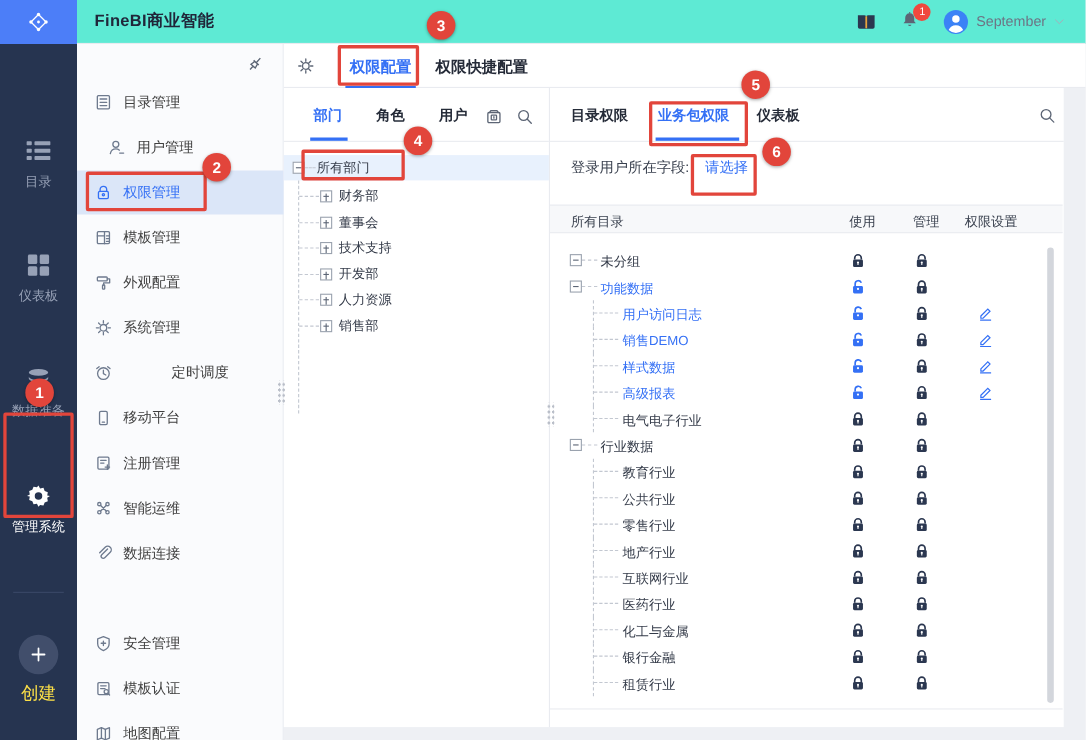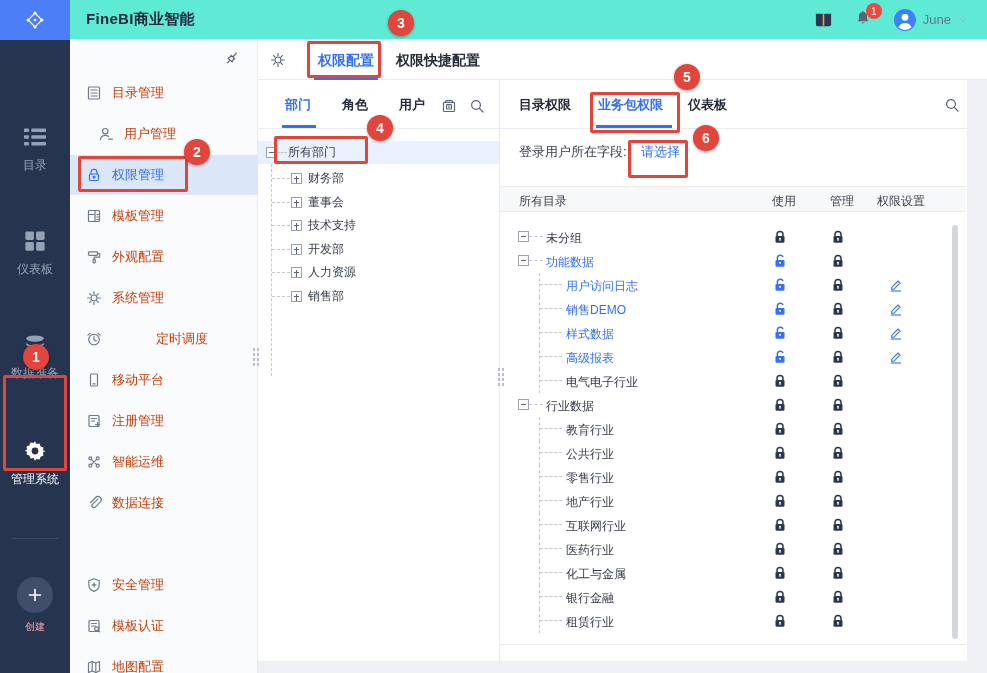--- a/index.html
+++ b/index.html
@@ -24,26 +24,26 @@
   .username{font-size:13px;color:#6d7585}
 
   
   .leftnav{left:0;top:40px;width:70px;height:633px;background:var(--navy)}
   .dnav{position:absolute;left:0;width:70px;height:62px;text-align:center;color:#97a1b6;cursor:pointer}
   .dnav .ic{color:#97a1b6;margin-top:2px}
   .dnav .lbl{display:block;margin-top:6px;font-size:12px}
   .dnav.active{color:#fff}.dnav.active .ic{color:#fff}
   .navdivider{left:12px;top:498px;width:46px;height:0;border-top:1px solid #3a4866}
   .createbtn{left:17px;top:537px;width:36px;height:36px;border-radius:50%;background:#414e6b;color:#fff;display:flex;align-items:center;justify-content:center;cursor:pointer}
-  .createlbl{left:0;top:580px;width:70px;text-align:center;color:#fca5a5;font-size:10px}
+  .createlbl{left:0;top:580px;width:70px;text-align:center;color:#fde047;font-size:16px}
 
   
   .sidebar{left:70px;top:40px;width:188px;height:633px;background:#fafbfd;border-right:1px solid var(--border)}
   .pinbtn{position:absolute;left:153px;top:9px;width:18px;height:18px;color:#5c6575;cursor:pointer}
-  .sitem{position:absolute;left:0;width:188px;height:40px;display:flex;align-items:center;cursor:pointer;color:#c2410c;font-size:13px}
+  .sitem{position:absolute;left:0;width:188px;height:40px;display:flex;align-items:center;cursor:pointer;color:#404040;font-size:13px}
   .sitem .ic{width:16px;height:16px;margin:0 10px 0 16px;color:#6e7a8e}
   .sitem.selected{background:#dbe6f8;color:var(--accent)}
   .sitem.selected .ic{color:var(--accent)}
 
   
   .tabbar{left:258px;top:40px;width:729px;height:40px;background:#fff;border-bottom:1px solid var(--border)}
   .tb-gear{position:absolute;left:12px;top:12px;width:16px;height:16px;color:#5c6575;cursor:pointer}
   .mtab{position:absolute;top:12px;font-size:14px;font-weight:600;color:#252b38;cursor:pointer}
   .mtab.active{color:var(--accent)}
   .mtab.active::after{content:"";position:absolute;left:-4px;right:-4px;bottom:-11px;height:3px;background:var(--accent)}
@@ -128,21 +128,21 @@
         <span class="badge">1</span>
       </span>
       <span class="userwrap">
         <span class="ic" style="width:24px;height:24px">
             <svg viewBox="0 0 24 24">
               <circle cx="12" cy="12" r="11" fill="#3b82f6"></circle>
               <circle cx="12" cy="9.3" r="3.4" fill="#fff"></circle>
               <path d="M5.4 19.2a7.2 7.2 0 0 1 13.2 0A10.9 10.9 0 0 1 12 21.9a10.9 10.9 0 0 1-6.6-2.7z" fill="#fff"></path>
             </svg>
           </span>
-        <span class="username">June</span>
+        <span class="username">September</span>
         <span class="ic" style="width:12px;height:12px;color:#a7adb8">
             <svg viewBox="0 0 16 16" fill="none" stroke="currentColor" stroke-width="1.2" stroke-linecap="round" stroke-linejoin="round">
               <path d="M3.5 5.5L8 10l4.5-4.5"></path>
             </svg>
           </span>
       </span>
     </div>
   </header>
 
   <nav class="abs leftnav" id="leftnav">

